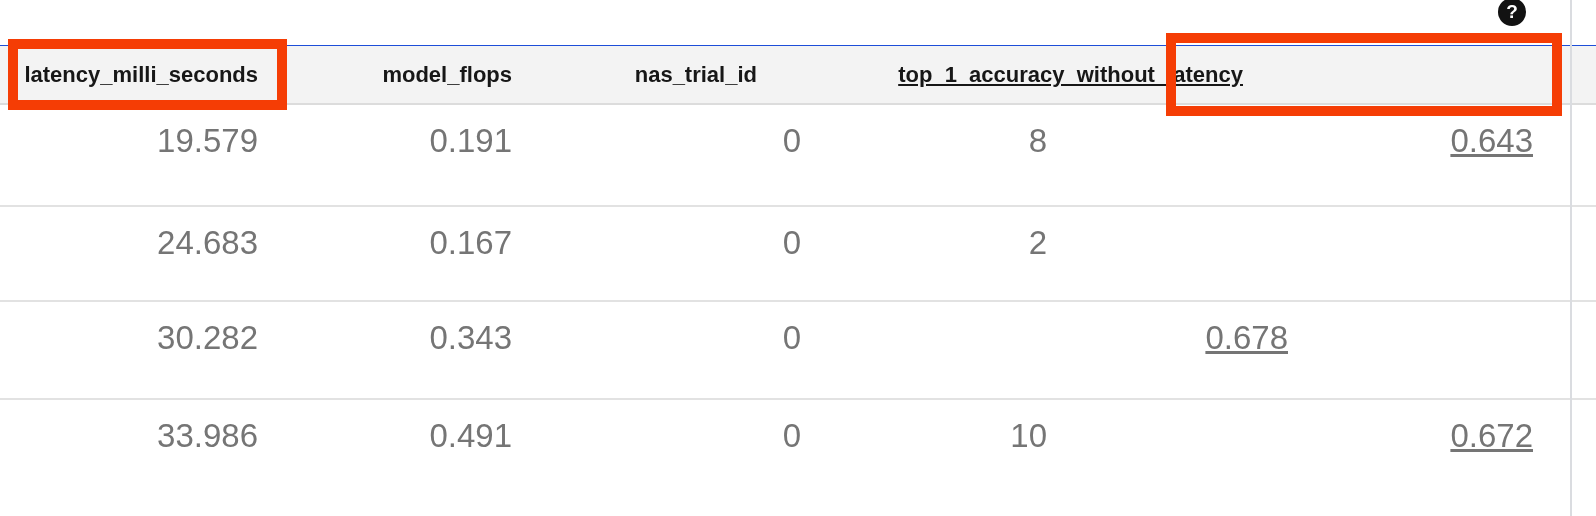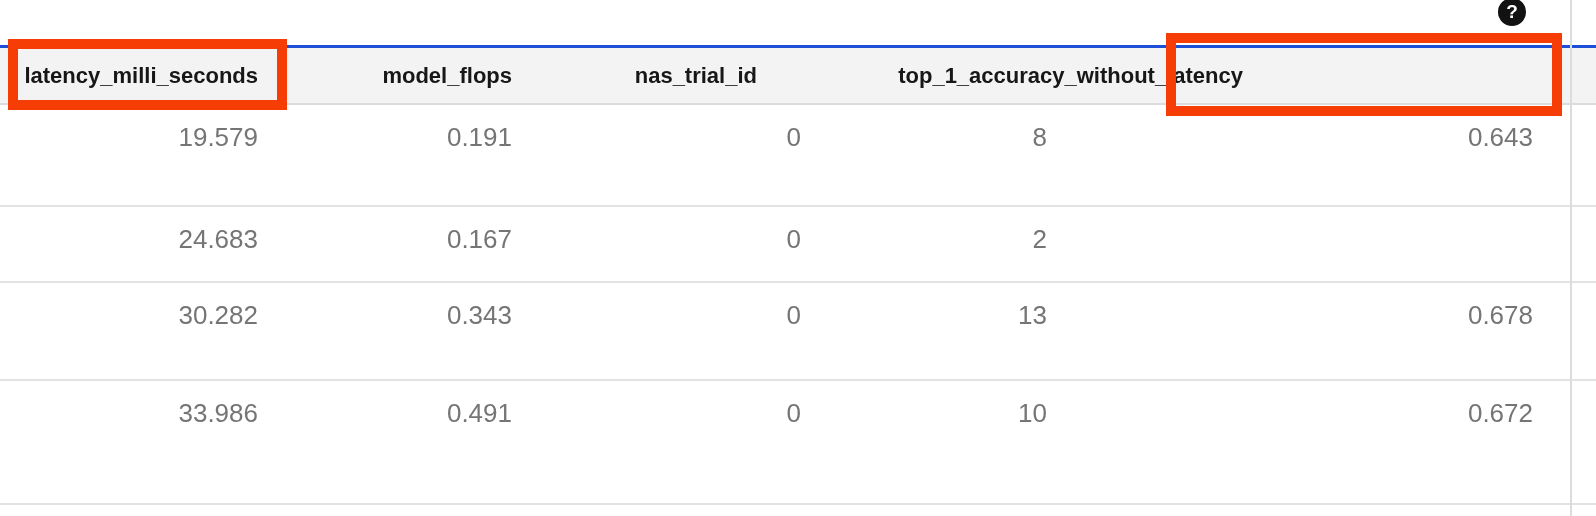--- a/index.html
+++ b/index.html
@@ -15,41 +15,41 @@
     width: 28px; height: 28px; border-radius: 50%;
     background: #121212; color: #ffffff;
     font-size: 19px; font-weight: bold; text-align: center; line-height: 28px;
     cursor: pointer; user-select: none;
   }
 
   
   .thead {
     display: flex; width: 100%; height: 60px;
     background: #f3f3f3;
-    border-top: 3px solid #1d4ed8;
+    border-top: 1px solid #1d4ed8;
     border-bottom: 2px solid #dcdcdc;
     align-items: center;
   }
   .trow {
     display: flex; width: 100%;
     background: #ffffff;
     border-bottom: 2px solid #e2e2e2;
     align-items: flex-start;
   }
-  .r0 { height: 102px; } .r1 { height: 76px; } .r2 { height: 98px; } .r3 { height: 124px; }
+  .r0 { height: 102px; } .r1 { height: 95px; } .r2 { height: 98px; } .r3 { height: 124px; }
 
   .cell { display: block; text-align: right; white-space: nowrap; overflow: hidden; }
   .th { font-size: 22px; font-weight: bold; color: #171717; }
-  .td { font-size: 26px; color: #757575; padding-top: 17px; }
+  .td { font-size: 33px; color: #757575; padding-top: 17px; }
 
   .c0 { width: 280px; padding-right: 22px; }
   .c1 { width: 255px; padding-right: 23px; }
   .c2 { width: 290px; padding-right: 24px; }
   .c3 { width: 245px; padding-right: 23px; }
-  .c4 { width: 501px; padding-right: 38px; }
+  .c4 { width: 501px; padding-right: 38px; text-decoration: underline; }
   .c5 { width: 25px;  padding-right: 0; }
 
   
   .vline {
     position: absolute; left: 1570px; top: 0; width: 2px; height: 516px;
     background: #dadce0;
   }
 
   
   .hl { position: absolute; border: 10px solid #f53d05; background: transparent; pointer-events: none; }
@@ -87,21 +87,20 @@
     <div class="cell td c1">0.167</div>
     <div class="cell td c2">0</div>
     <div class="cell td c3">2</div>
     <div class="cell td c5"></div>
   </div>
 
   <div class="trow r2">
     <div class="cell td c0">30.282</div>
     <div class="cell td c1">0.343</div>
     <div class="cell td c2">0</div>
-    <div class="cell td c3">13</div>
     <div class="cell td c4">0.678</div>
     <div class="cell td c5"></div>
   </div>
 
   <div class="trow r3">
     <div class="cell td c0">33.986</div>
     <div class="cell td c1">0.491</div>
     <div class="cell td c2">0</div>
     <div class="cell td c3">10</div>
     <div class="cell td c4">0.672</div>

